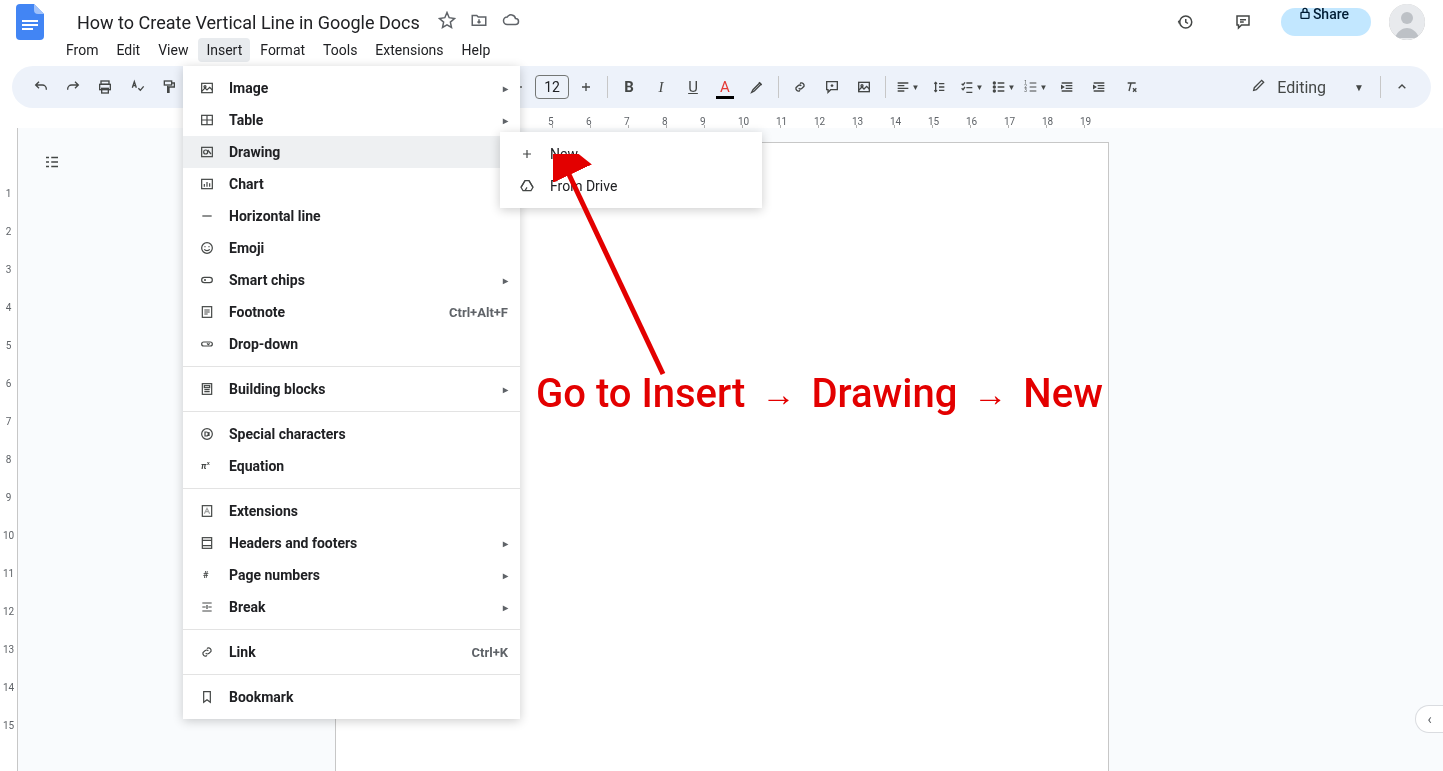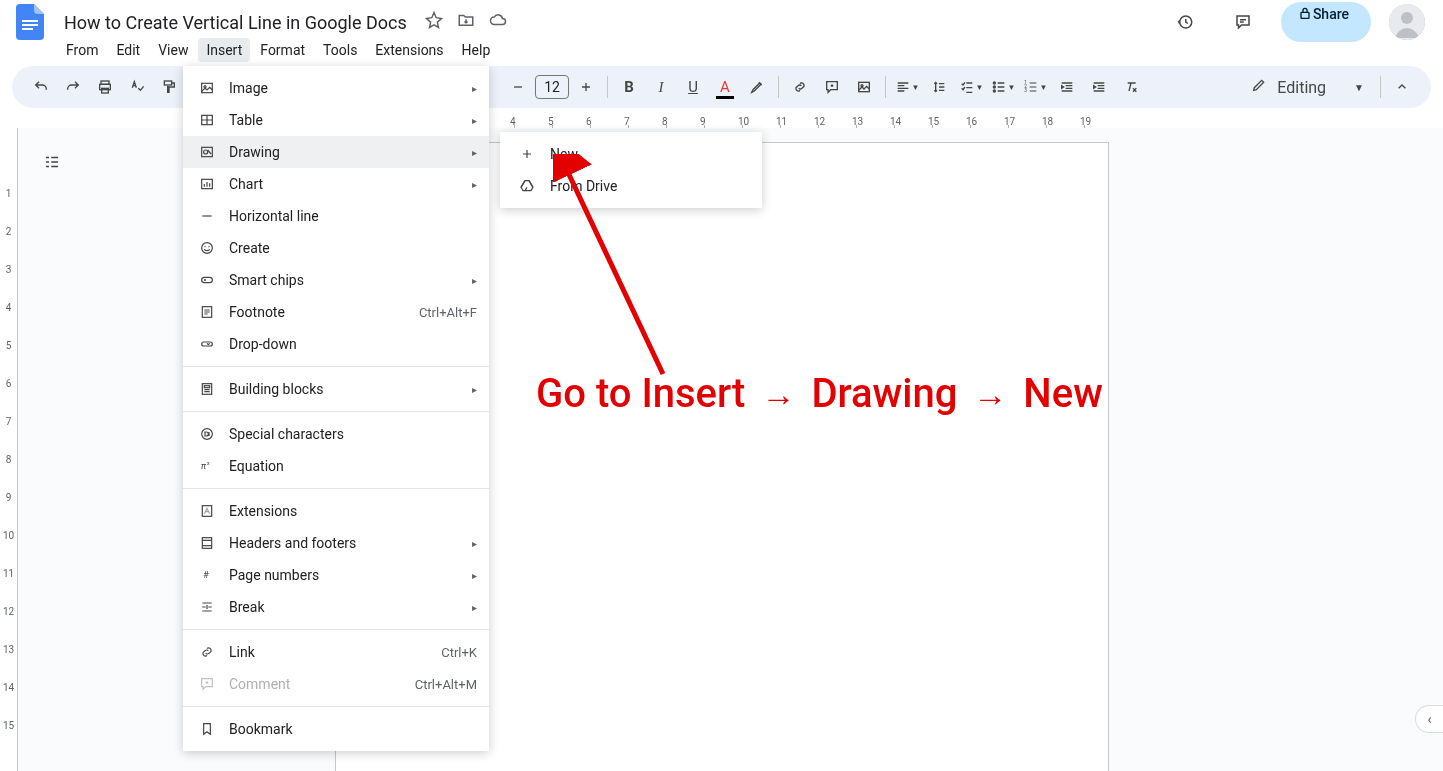--- a/index.html
+++ b/index.html
@@ -1,27 +1,27 @@
 <!DOCTYPE html>
 <html><head>
 <meta charset="utf-8">
 <style>
   * { box-sizing: border-box; margin: 0; padding: 0; font-family: 'Google Sans', Roboto, Arial, sans-serif; }
   body { background: #fff; width: 1443px; height: 771px; overflow: hidden; position: relative; }
 
   .titlebar { display: flex; align-items: center; padding: 6px 10px 0 10px; height: 38px; }
   .docs-logo { width: 40px; height: 40px; display: flex; align-items: center; justify-content: center; }
   .docs-logo svg { width: 28px; height: 36px; }
-  .title-area { flex: 1; display: flex; flex-direction: column; margin-left: 8px; }
+  .title-area { flex: 1; display: flex; flex-direction: column; margin-left: 21px; }
   .doc-title { font-size: 18px; color: #202124; padding: 2px 6px; }
   .title-icons { display: inline-flex; gap: 14px; margin-left: 12px; color: #5f6368; align-items: center; }
   .title-row { display: flex; align-items: center; }
   .right-titlebar { display: flex; align-items: center; gap: 18px; margin-right: 8px; }
   .round-btn { width: 40px; height: 40px; border-radius: 50%; display: flex; align-items: center; justify-content: center; color: #444746; }
-  .share-btn { background: #c2e7ff; color: #001d35; border-radius: 40px; padding: 0 22px 16px 16px; height: 40px; display: flex; align-items: center; gap: 0; font-size: 14px; font-weight: 500; }
+  .share-btn { background: #c2e7ff; color: #001d35; border-radius: 40px; padding: 0 22px 16px 16px; height: 28px; display: flex; align-items: center; gap: 0; font-size: 14px; font-weight: 500; }
   .avatar { width: 36px; height: 36px; border-radius: 50%; background: linear-gradient(#d7d7d7,#bfbfbf); display: flex; align-items: center; justify-content: center; color: #555; font-size: 11px; overflow: hidden; }
   .avatar svg { width: 36px; height: 36px; }
 
   .menubar { display: flex; gap: 2px; padding: 0 0 4px 58px; font-size: 14px; color: #202124; }
   .menubar .menu-item { padding: 4px 8px; border-radius: 4px; }
   .menubar .menu-item.active { background: #e8ebee; }
 
   .toolbar-wrap { padding: 0 12px 6px 12px; }
   .toolbar { background: #edf2fa; border-radius: 28px; height: 42px; display: flex; align-items: center; padding: 0 14px; gap: 2px; color: #444746; }
   .tb-btn { width: 30px; height: 30px; display: flex; align-items: center; justify-content: center; border-radius: 4px; }
@@ -41,21 +41,21 @@
   .ruler-tick .tick-line { position: absolute; bottom: 0; left: 0; width: 1px; height: 6px; background: #b0b0b0; }
 
   .canvas-area { position: absolute; top: 128px; left: 0; right: 0; bottom: 0; background: #f9fbfd; }
   .vert-ruler { position: absolute; left: 0; top: 0; bottom: 0; width: 18px; background: #fff; border-right: 1px solid #c7c7c7; }
   .vr-tick { position: absolute; left: 0; width: 100%; font-size: 10px; color: #5f6368; text-align: center; }
 
   .outline-btn { position: absolute; left: 34px; top: 16px; width: 36px; height: 36px; border-radius: 50%; display: flex; align-items: center; justify-content: center; color: #444746; }
   .page { position: absolute; left: 335px; top: 14px; width: 774px; height: 1000px; background: #fff; border: 1px solid #c7c7c7; }
 
   
-  .dropdown { position: absolute; left: 183px; top: 66px; width: 306px; background: #fff; box-shadow: 0 2px 10px rgba(0,0,0,0.2); padding: 6px 0; font-size: 14px; color: #202124; z-index: 10; }
+  .dropdown { position: absolute; left: 183px; top: 66px; width: 337px; background: #fff; box-shadow: 0 2px 10px rgba(0,0,0,0.2); padding: 6px 0; font-size: 14px; color: #202124; z-index: 10; font-weight: bold; }
   .dd-item { display: flex; align-items: center; height: 32px; padding: 0 12px; position: relative; }
   .dd-item.hover { background: #eef0f2; }
   .dd-item .dd-icon { width: 24px; display: flex; align-items: center; justify-content: center; color: #444746; }
   .dd-item .dd-label { margin-left: 10px; flex: 1; }
   .dd-item .dd-shortcut { color: #5f6368; font-size: 13px; }
   .dd-item .dd-arrow { color: #5f6368; font-size: 10px; }
   .dd-item.disabled { color: #b0b0b0; }
   .dd-sep { height: 1px; background: #e3e3e3; margin: 6px 0; }
 
   .submenu { position: absolute; left: 500px; top: 132px; width: 262px; background: #fff; box-shadow: 0 2px 10px rgba(0,0,0,0.2); padding: 6px 0; font-size: 14px; color: #202124; z-index: 11; }
@@ -456,21 +456,21 @@
     </div>
     <div class="dd-item">
       <span class="dd-icon">
         <svg class="ic-s" viewBox="0 0 24 24">
           <circle cx="12" cy="12" r="8" fill="none" stroke="#444746" stroke-width="1.8"></circle>
           <circle cx="9" cy="10" r="1" fill="#444746"></circle>
           <circle cx="15" cy="10" r="1" fill="#444746"></circle>
           <path d="M8 14c1 2 3 2 4 2s3 0 4-2" fill="none" stroke="#444746" stroke-width="1.8"></path>
         </svg>
       </span>
-      <span class="dd-label">Create</span>
+      <span class="dd-label">Emoji</span>
     </div>
     <div class="dd-item">
       <span class="dd-icon">
         <svg class="ic-s" viewBox="0 0 24 24">
           <rect x="4" y="8" width="16" height="8" rx="4" fill="none" stroke="#444746" stroke-width="1.8"></rect>
           <circle cx="9" cy="12" r="1.5" fill="#444746"></circle>
         </svg>
       </span>
       <span class="dd-label">Smart chips</span>
       <span class="dd-arrow">▸</span>
@@ -565,30 +565,20 @@
     </div>
     <div class="dd-sep"></div>
     <div class="dd-item">
       <span class="dd-icon">
         <svg class="ic-s" viewBox="0 0 24 24">
           <path d="M10 14a4 4 0 005 0l3-3a4 4 0 00-5-5l-1 1M14 10a4 4 0 00-5 0l-3 3a4 4 0 005 5l1-1" fill="none" stroke="#444746" stroke-width="1.8"></path>
         </svg>
       </span>
       <span class="dd-label">Link</span>
       <span class="dd-shortcut">Ctrl+K</span>
-    </div>
-    <div class="dd-item disabled">
-      <span class="dd-icon">
-        <svg class="ic-s" viewBox="0 0 24 24">
-          <path d="M4 4h16v12H10l-4 4v-4H4z" fill="none" stroke="#c0c0c0" stroke-width="1.8"></path>
-          <path d="M12 8v4M10 10h4" fill="none" stroke="#c0c0c0" stroke-width="1.8"></path>
-        </svg>
-      </span>
-      <span class="dd-label">Comment</span>
-      <span class="dd-shortcut">Ctrl+Alt+M</span>
     </div>
     <div class="dd-sep"></div>
     <div class="dd-item">
       <span class="dd-icon">
         <svg class="ic-s" viewBox="0 0 24 24">
           <path d="M7 4h10v16l-5-4-5 4z" fill="none" stroke="#444746" stroke-width="1.8"></path>
         </svg>
       </span>
       <span class="dd-label">Bookmark</span>
     </div>

